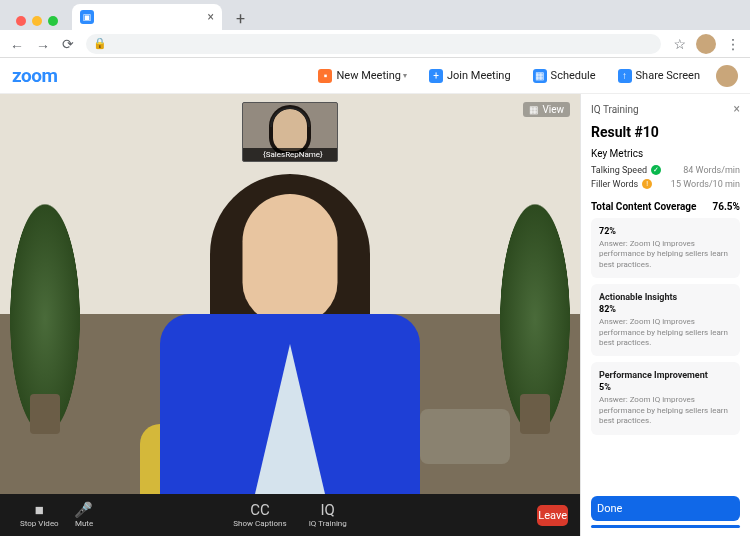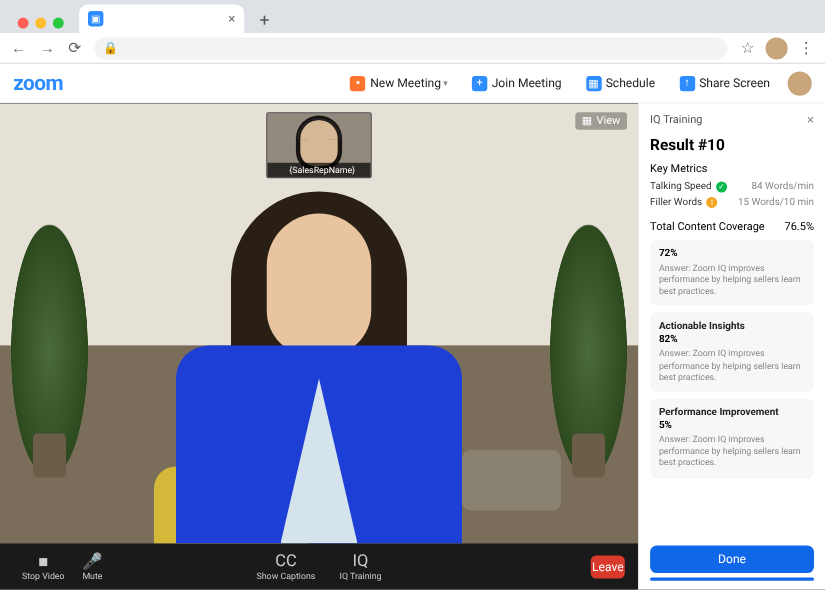--- a/index.html
+++ b/index.html
@@ -73,28 +73,28 @@
 .panel{width:170px;background:#fff;display:flex;flex-direction:column;border-left:1px solid #e5e5e5}
 .panel-head{display:flex;align-items:center;padding:8px 10px;font-size:10px;color:#555}
 .panel-head .x{margin-left:auto;color:#888;font-size:12px}
 .panel-body{padding:0 10px 8px;overflow:hidden;flex:1;display:flex;flex-direction:column}
 .result-title{font-size:14px;font-weight:700;margin-bottom:8px}
 .km-title{font-size:10px;font-weight:400;margin-bottom:6px}
 .km-row{display:flex;align-items:center;font-size:9px;color:#333;margin-bottom:4px}
 .km-row .val{margin-left:auto;color:#888}
 .badge{width:10px;height:10px;border-radius:50%;display:inline-flex;align-items:center;justify-content:center;font-size:7px;color:#fff;margin-left:4px}
 .badge.ok{background:#0ab84e}.badge.warn{background:#f5a623}
-.tcc-row{display:flex;align-items:flex-end;font-size:10px;font-weight:400;margin:8px 0 6px}
+.tcc-row{display:flex;align-items:flex-end;font-size:10px;font-weight:700;margin:8px 0 6px}
 .tcc-row .val{margin-left:auto}
 .cards{flex:1;overflow:hidden}
 .card{background:#f7f7f8;border-radius:6px;padding:8px;margin-bottom:6px}
 .card-title{font-size:9px;font-weight:700;margin-bottom:2px;color:#222}
 .card-pct{font-size:9px;font-weight:700;margin-bottom:3px}
 .card-ans{font-size:8px;color:#888;line-height:1.3}
-.done-btn{background:#1068e8;color:#fff;text-align:center;padding:6px;border-radius:6px;font-size:11px;margin-top:4px}
+.done-btn{background:#1068e8;color:#fff;padding:6px;border-radius:6px;font-size:11px;margin-top:4px}
 .underbar{height:3px;background:#1068e8;border-radius:2px;margin-top:4px}
 </style>
 </head>
 <body>
 
 <div class="chrome">
   <div class="tabstrip">
     <div class="traffic">
       <div class="dot r"></div>
       <div class="dot y"></div>

